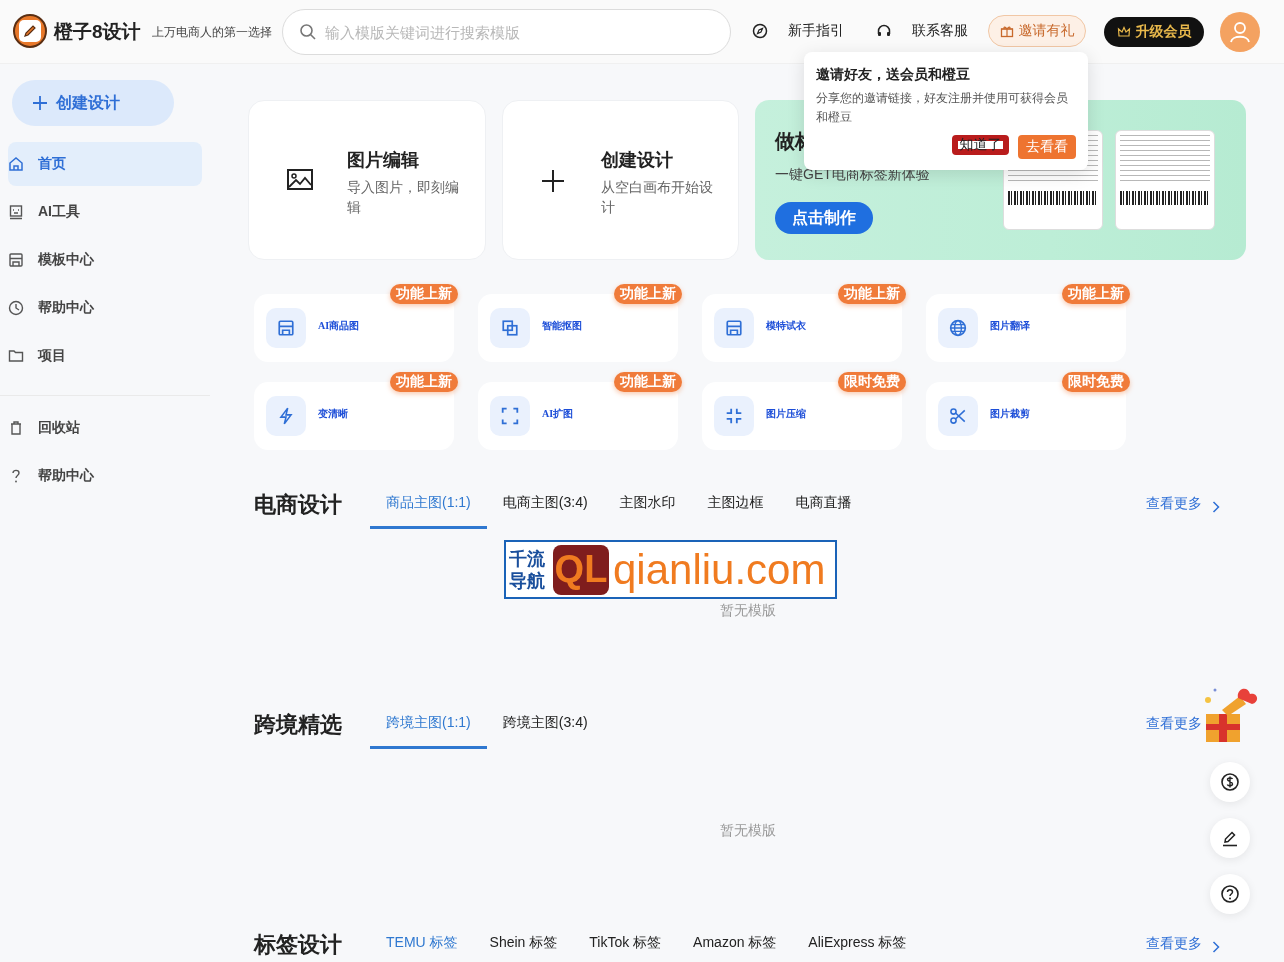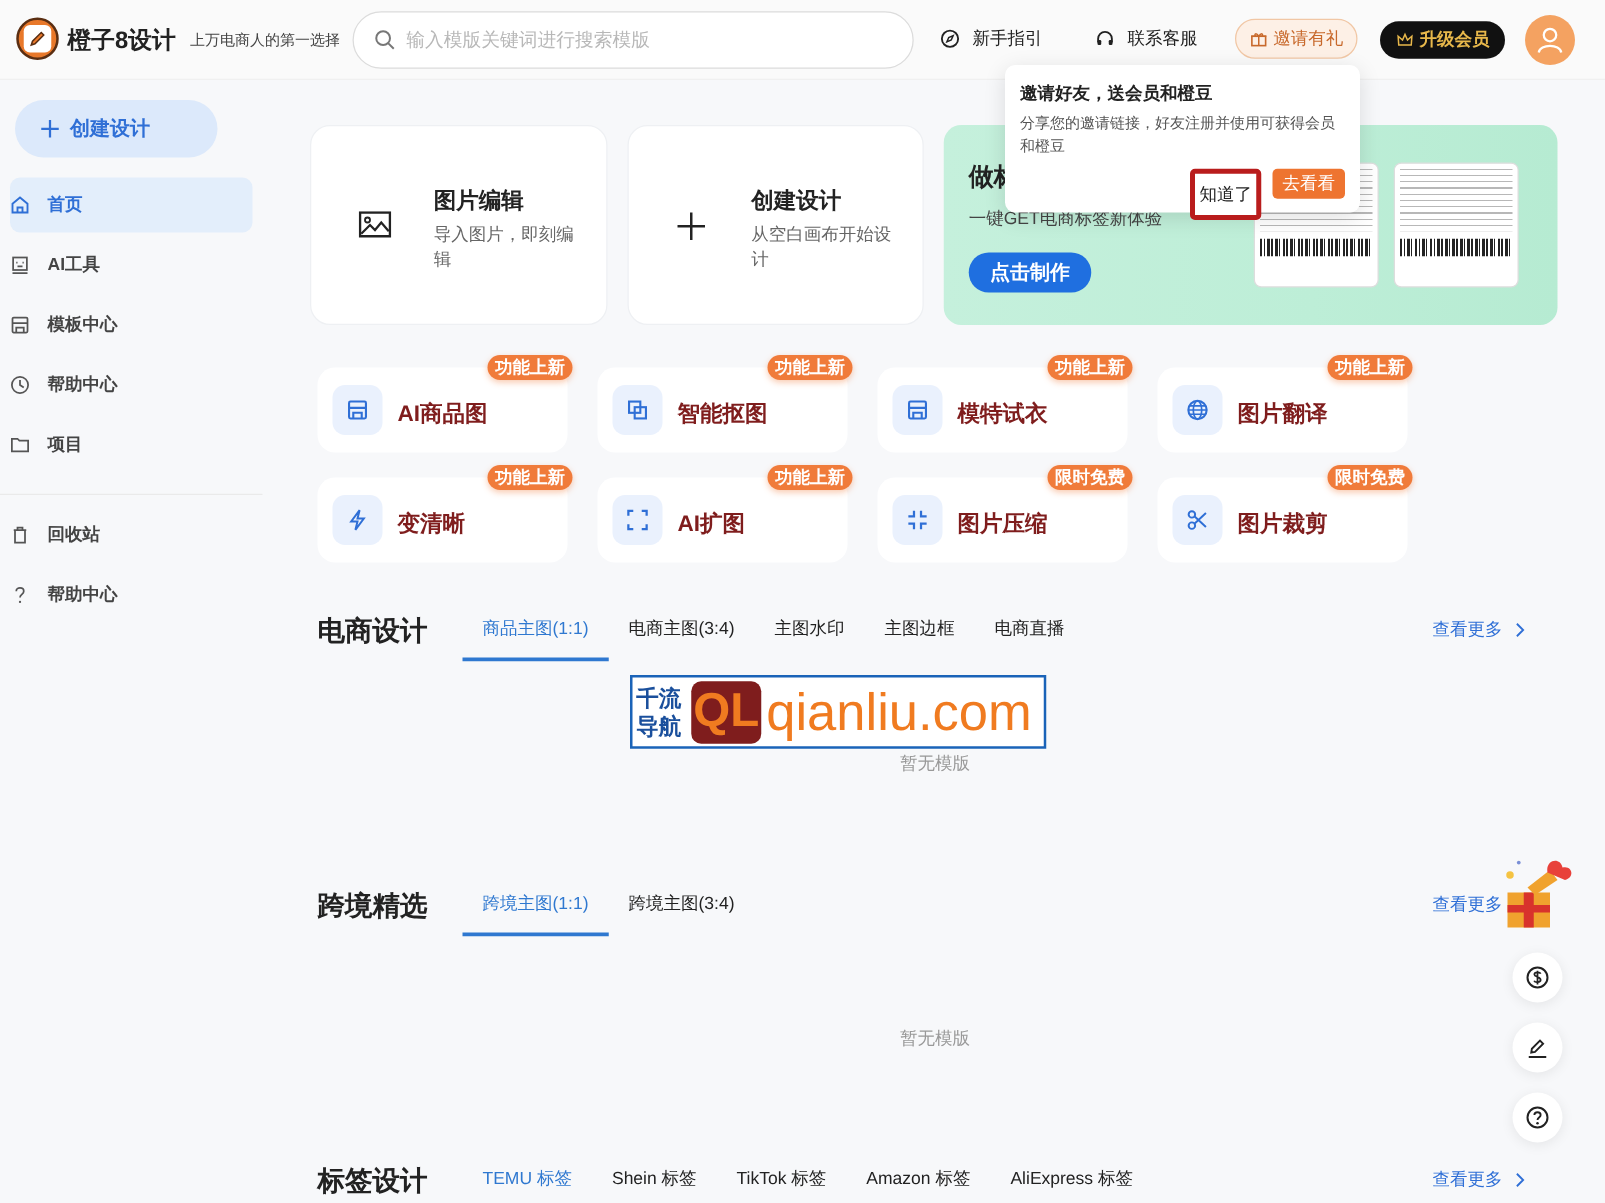--- a/index.html
+++ b/index.html
@@ -8,21 +8,21 @@
 
   
   .header { position: absolute; left: 0; top: 0; width: 1284px; height: 64px; background: #fafafa; display: flex; align-items: center; border-bottom: 1px solid #f0f0f0; }
   .logo { position: absolute; left: 13px; top: 14px; width: 34px; height: 34px; border-radius: 50%; background: #e8782a; display: flex; align-items: center; justify-content: center; border: 2px solid #5a2e12; }
   .logo-inner { width: 22px; height: 22px; border-radius: 5px; background: #fff; display: flex; align-items: center; justify-content: center; }
   .brand { position: absolute; left: 54px; top: 19px; font-size: 19px; font-weight: bold; color: #222; }
   .slogan { position: absolute; left: 152px; top: 24px; font-size: 12px; color: #444; }
   .search { position: absolute; left: 282px; top: 9px; width: 449px; height: 46px; border: 1px solid #dcdcdc; border-radius: 23px; background: #fff; display: flex; align-items: center; padding-left: 16px; }
   .search input { border: none; outline: none; font-size: 15px; color: #333; margin-left: 8px; width: 380px; background: transparent; font-family: "Liberation Sans", sans-serif; }
   .search input::placeholder { color: #b8b8b8; }
-  .hdr-link { position: absolute; top: 22px; font-size: 14px; color: #222; display: flex; align-items: center; gap: 10px; }
+  .hdr-link { position: absolute; top: 22px; font-size: 14px; color: #222; display: flex; align-items: center; gap: 20px; }
   .invite-btn { position: absolute; left: 988px; top: 15px; width: 98px; height: 32px; border-radius: 16px; background: #fdf0e6; border: 1px solid #f1c7a5; color: #c8692c; font-size: 14px; display: flex; align-items: center; justify-content: center; gap: 5px; }
   .vip-btn { position: absolute; left: 1104px; top: 17px; width: 100px; height: 30px; border-radius: 15px; background: #111; color: #e8b84b; font-size: 14px; font-weight: bold; display: flex; align-items: center; justify-content: center; gap: 5px; }
   .avatar { position: absolute; left: 1220px; top: 12px; width: 40px; height: 40px; border-radius: 50%; background: #f4a261; display: flex; align-items: center; justify-content: center; }
 
   
   .sidebar { position: absolute; left: 0; top: 64px; width: 210px; height: 898px; }
   .create-btn { position: absolute; left: 12px; top: 16px; width: 162px; height: 46px; border-radius: 23px; background: #dce9fb; color: #2f6fd6; font-size: 16px; font-weight: bold; display: flex; align-items: center; padding-left: 20px; gap: 8px; }
   .nav-item { position: absolute; left: 8px; width: 194px; height: 44px; border-radius: 8px; display: flex; align-items: center; padding-left: 0; gap: 14px; font-size: 14px; color: #444; font-weight: bold; }
   .nav-item.active { background: #e3eefb; color: #2f6fd6; }
   .nav-divider { position: absolute; left: 0; top: 331px; width: 210px; height: 1px; background: #eaeaea; }
@@ -37,36 +37,36 @@
   .banner-sub { position: absolute; left: 20px; top: 66px; font-size: 14px; color: #444; }
   .banner-btn { position: absolute; left: 20px; top: 102px; width: 98px; height: 32px; border-radius: 16px; background: #1f6fe0; color: #fff; font-size: 16px; font-weight: bold; display: flex; align-items: center; justify-content: center; }
   .label-img { position: absolute; top: 30px; width: 100px; height: 100px; background: #fff; border-radius: 6px; border: 1px solid #ddd; padding: 4px; overflow: hidden; }
   .label-lines { width: 100%; height: 56%; background: repeating-linear-gradient(180deg, #888 0 1px, transparent 1px 5px); opacity: .6; }
   .barcode { margin-top: 6px; height: 14px; background: repeating-linear-gradient(90deg, #222 0 2px, #fff 2px 3px, #222 3px 4px, #fff 4px 6px); }
 
   
   .popover { position: absolute; left: 804px; top: 52px; width: 284px; height: 118px; background: #fff; border-radius: 8px; box-shadow: 0 4px 18px rgba(0,0,0,.12); z-index: 10; }
   .pop-title { position: absolute; left: 12px; top: 14px; font-size: 14px; font-weight: bold; color: #222; }
   .pop-body { position: absolute; left: 12px; top: 37px; width: 262px; font-size: 12px; color: #555; line-height: 19px; }
-  .pop-ok { position: absolute; left: 952px; top: 135px; width: 57px; height: 41px; border: 4px solid #b91c1c; border-radius: 4px; background: #fff; font-size: 14px; color: #222; display: flex; align-items: center; justify-content: center; z-index: 11; }
+  .pop-ok { position: absolute; left: 952px; top: 135px; width: 57px; height: 20px; border: 6px solid #b91c1c; border-radius: 4px; background: #fff; font-size: 14px; color: #222; display: flex; align-items: center; justify-content: center; z-index: 11; }
   .pop-go { position: absolute; left: 1018px; top: 135px; width: 58px; height: 24px; border-radius: 4px; background: #ee7430; font-size: 14px; color: #fff; display: flex; align-items: center; justify-content: center; z-index: 11; }
 
   
   .tool { position: absolute; width: 200px; height: 68px; background: #fff; border-radius: 14px; }
   .tool .t-icon { position: absolute; left: 12px; top: 14px; width: 40px; height: 40px; border-radius: 10px; background: #eaf1fd; display: flex; align-items: center; justify-content: center; }
-  .tool .t-label { position: absolute; left: 64px; top: 25px; font-size: 18px; font-weight: bold; color: #7f1d1d; }
+  .tool .t-label { position: absolute; left: 64px; top: 25px; font-size: 10px; font-weight: bold; color: #1d4ed8; font-family: Liberation Serif, serif; }
   .tool .t-badge { position: absolute; right: -4px; top: -10px; height: 20px; padding: 0 6px; border-radius: 10px; background: #f07b3a; color: #fff; font-size: 14px; font-weight: bold; display: flex; align-items: center; box-shadow: 0 2px 5px rgba(240,123,58,.4); font-family: Liberation Serif, serif; }
 
   
   .sec-title { position: absolute; left: 254px; font-size: 22px; font-weight: bold; color: #222; }
   .tabs { position: absolute; left: 370px; height: 44px; display: flex; }
   .tab { padding: 0 16px; font-size: 14px; color: #222; height: 44px; display: flex; align-items: center; position: relative; }
   .tab.active { color: #2f78d0; }
   .tab.active::after { content: ""; position: absolute; left: 0; right: 0; bottom: -4px; height: 3px; background: #2f78d0; }
-  .more { position: absolute; left: 1146px; font-size: 14px; color: #2f6fd6; display: flex; align-items: center; gap: 10px; }
+  .more { position: absolute; left: 1146px; font-size: 14px; color: #2f6fd6; display: flex; align-items: flex-end; gap: 10px; }
   .empty { position: absolute; font-size: 14px; color: #999; }
 
   .watermark { position: absolute; left: 504px; top: 540px; width: 333px; height: 59px; border: 2px solid #1a63b8; background: #fff; display: flex; align-items: center; }
   .wm-cn { font-size: 18px; font-weight: bold; color: #1a4f9c; line-height: 22px; width: 44px; margin-left: 3px; }
   .wm-ql { width: 56px; height: 50px; border-radius: 8px; background: #7f1d1d; display: flex; align-items: center; justify-content: center; font-size: 38px; font-weight: bold; color: #f07b20; }
   .wm-url { font-size: 42px; color: #f07b20; margin-left: 4px; }
 
   
   .fab { position: absolute; left: 1210px; width: 40px; height: 40px; border-radius: 50%; background: #fff; box-shadow: 0 2px 10px rgba(0,0,0,.08); display: flex; align-items: center; justify-content: center; }
   .gift { position: absolute; left: 1200px; top: 686px; width: 60px; height: 60px; }

